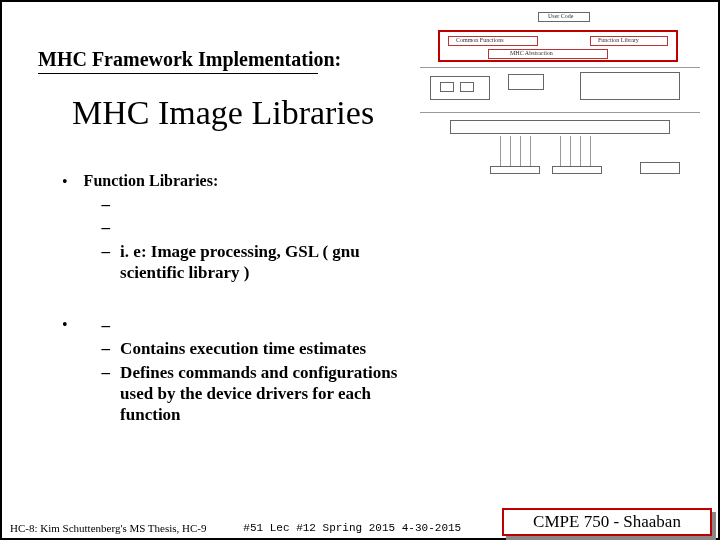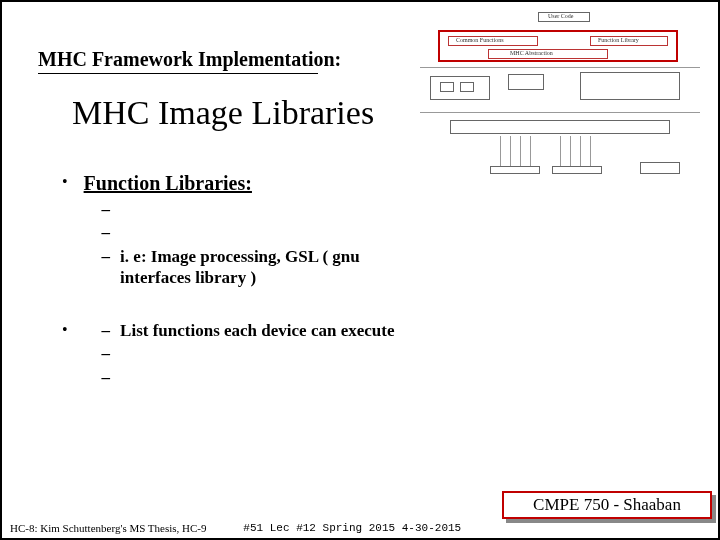--- a/index.html
+++ b/index.html
@@ -18,42 +18,42 @@
     position: absolute; left: 60px; top: 170px; width: 360px;
   }
   .bullet {
     display: flex; align-items: flex-start; margin-bottom: 30px;
   }
   .bullet-dot {
     font-size: 16px; margin-right: 16px; line-height: 1.3;
   }
   .bullet-body { flex: 1; }
   .bullet-head {
-    font-size: 20px; font-weight: bold; text-decoration: underline; margin-bottom: 4px;
+    font-size: 16px; font-weight: bold; margin-bottom: 4px;
   }
   .sub {
     display: flex; align-items: flex-start; padding-left: 18px; font-size: 17px; font-weight: bold; line-height: 1.25; margin-bottom: 2px;
   }
   .sub-dash { margin-right: 10px; white-space: nowrap; }
   .sub-text { flex: 1; }
 
   .thumb {
     position: absolute; right: 18px; top: 10px; width: 280px; height: 170px; background: #fff;
   }
   .thumb .lbl { position: absolute; font-size: 6px; color: #333; }
   .thumb .bx { position: absolute; border: 1px solid #666; background: #fff; }
   .thumb .ln { position: absolute; background: #999; }
 
   .footer {
     position: absolute; left: 2px; bottom: 4px; right: 2px; display: flex; justify-content: space-between; align-items: flex-end; font-size: 11px; padding: 0 6px;
   }
   .footer-left { white-space: nowrap; }
   .footer-mid { white-space: nowrap; font-family: Liberation Mono, monospace; }
 
-  .badge-wrap { position: absolute; right: 6px; bottom: 19px; }
+  .badge-wrap { position: absolute; right: 6px; bottom: 2px; }
   .badge-shadow {
     position: absolute; left: 4px; top: 4px; width: 210px; height: 28px; background: #888;
   }
   .badge {
     position: relative; width: 210px; height: 28px; background: #fff; border: 2px solid #c00000; display: flex; align-items: center; justify-content: center; font-size: 17px;
   }
 </style>
 </head>
 <body>
 
@@ -72,36 +72,37 @@
       <div class="bullet-body">
         <div class="bullet-head">Function Libraries:</div>
         <div class="sub">
             <span class="sub-dash">–</span>
           </div>
         <div class="sub">
             <span class="sub-dash">–</span>
           </div>
         <div class="sub">
             <span class="sub-dash">–</span>
-            <span class="sub-text">i. e: Image processing, GSL ( gnu interfaces library )</span>
+            <span class="sub-text">i. e: Image processing, GSL ( gnu scientific library )</span>
           </div>
       </div>
     </div>
     <div class="bullet">
       <div class="bullet-dot">•</div>
       <div class="bullet-body">
         <div class="sub">
             <span class="sub-dash">–</span>
-            <span class="sub-text">List functions each device can execute</span>
           </div>
         <div class="sub">
             <span class="sub-dash">–</span>
+            <span class="sub-text">Contains execution time estimates</span>
           </div>
         <div class="sub">
             <span class="sub-dash">–</span>
+            <span class="sub-text">Defines commands and configurations used by the device drivers for each function</span>
           </div>
       </div>
     </div>
   </div>
 
   <div class="thumb">
 
     <div class="bx" style="left:118px; top:0; width:52px; height:10px;"></div>
     <div class="lbl" style="left:128px; top:1px;">User Code</div>
 

